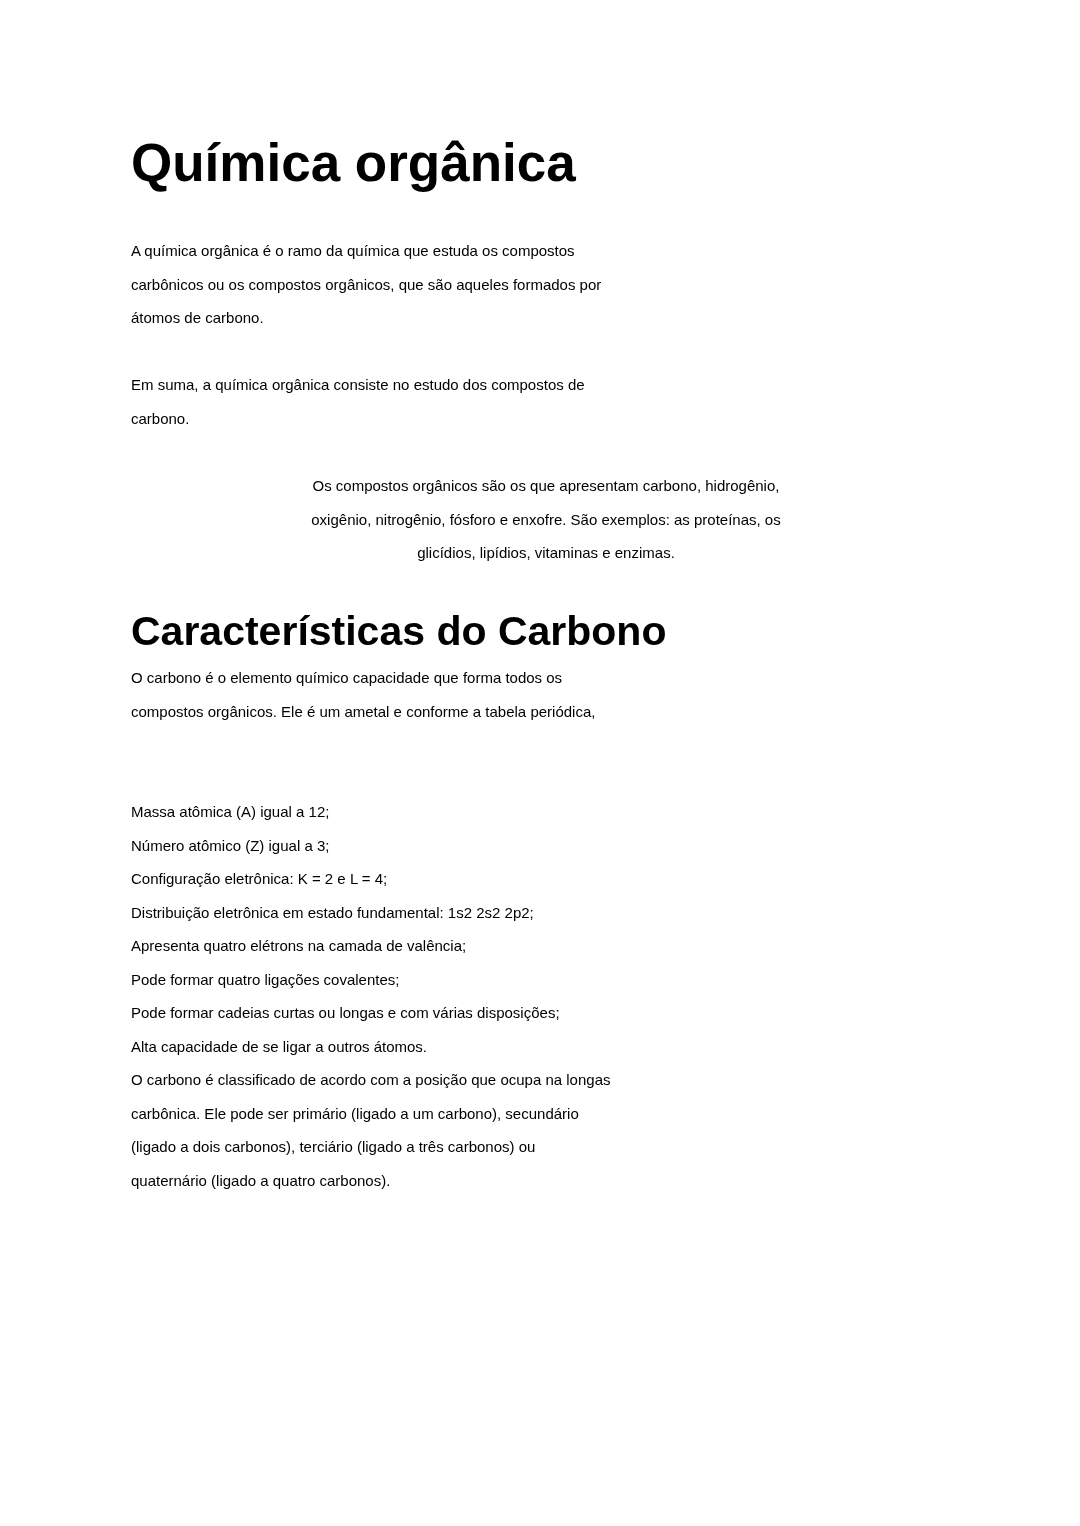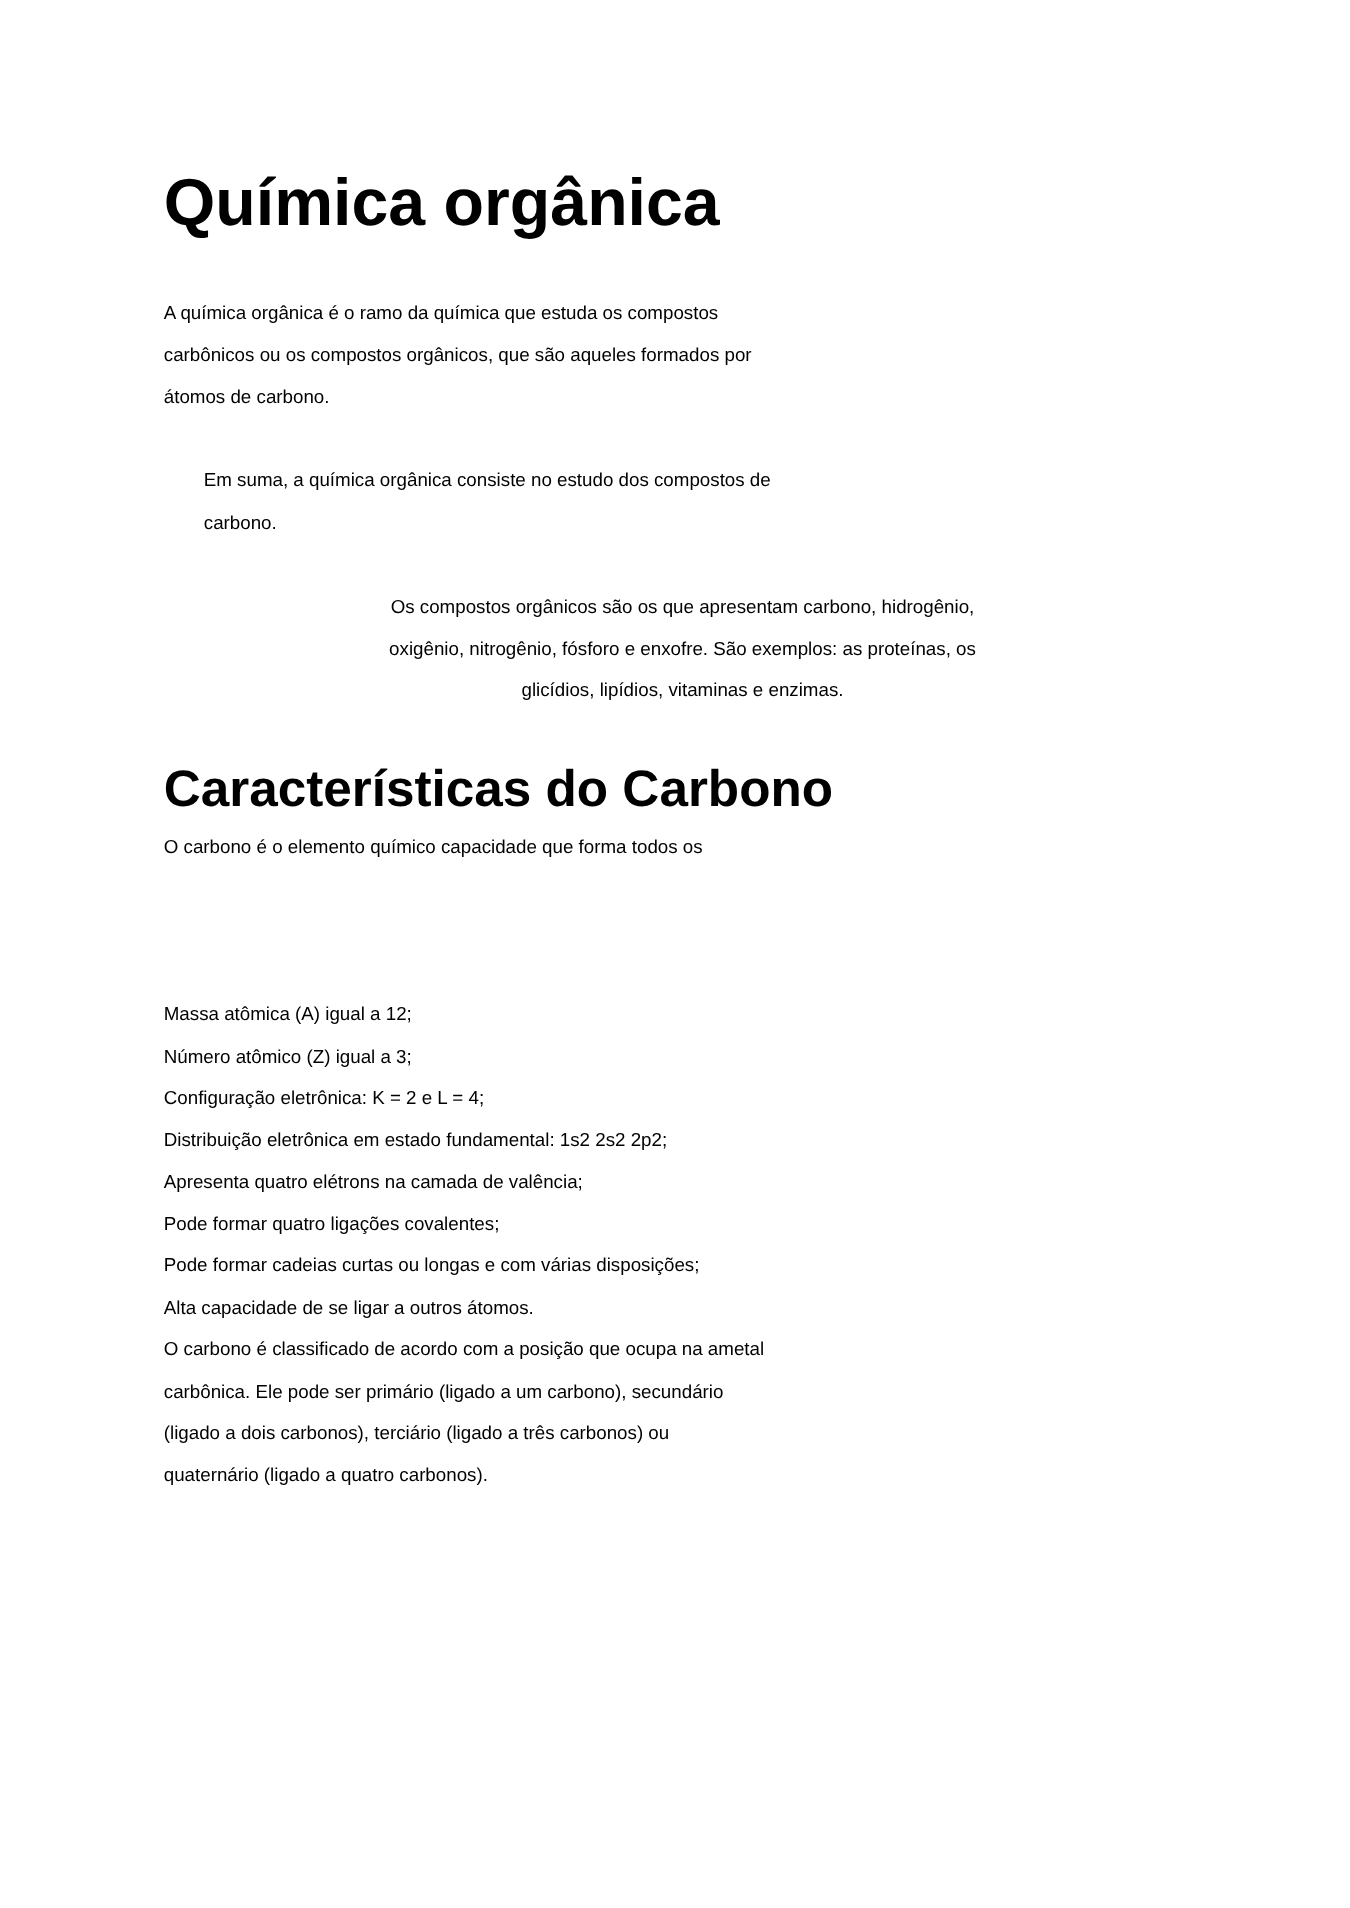--- a/index.html
+++ b/index.html
@@ -60,45 +60,46 @@
 <div class="page">
 
   <h1 class="title">Química orgânica</h1>
 
   <p class="para" style="top:234px;">
     <span class="line">A química orgânica é o ramo da química que estuda os compostos</span>
     <span class="line">carbônicos ou os compostos orgânicos, que são aqueles formados por</span>
     <span class="line">átomos de carbono.</span>
   </p>
 
-  <p class="para" style="top:368px;margin-left:32px;">
+  <p class="para" style="top:368px;">
     <span class="line">Em suma, a química orgânica consiste no estudo dos compostos de</span>
     <span class="line">carbono.</span>
   </p>
 
   <p class="para" style="top:469px;text-align:center;">
     <span class="line">Os compostos orgânicos são os que apresentam carbono, hidrogênio,</span>
     <span class="line">oxigênio, nitrogênio, fósforo e enxofre. São exemplos: as proteínas, os</span>
     <span class="line">glicídios, lipídios, vitaminas e enzimas.</span>
   </p>
 
   <h2 class="h2">Características do Carbono</h2>
 
   <p class="para" style="top:661px;">
     <span class="line">O carbono é o elemento químico capacidade que forma todos os</span>
+    <span class="line">compostos orgânicos. Ele é um ametal e conforme a tabela periódica,</span>
   </p>
 
   <div class="para" style="top:795px;">
     <span class="line">Massa atômica (A) igual a 12;</span>
     <span class="line">Número atômico (Z) igual a 3;</span>
     <span class="line">Configuração eletrônica: K = 2 e L = 4;</span>
     <span class="line">Distribuição eletrônica em estado fundamental: 1s2 2s2 2p2;</span>
     <span class="line">Apresenta quatro elétrons na camada de valência;</span>
     <span class="line">Pode formar quatro ligações covalentes;</span>
     <span class="line">Pode formar cadeias curtas ou longas e com várias disposições;</span>
     <span class="line">Alta capacidade de se ligar a outros átomos.</span>
-    <span class="line">O carbono é classificado de acordo com a posição que ocupa na ametal</span>
+    <span class="line">O carbono é classificado de acordo com a posição que ocupa na longas</span>
     <span class="line">carbônica. Ele pode ser primário (ligado a um carbono), secundário</span>
     <span class="line">(ligado a dois carbonos), terciário (ligado a três carbonos) ou</span>
     <span class="line">quaternário (ligado a quatro carbonos).</span>
   </div>
 
 </div>
 
 </body></html>

